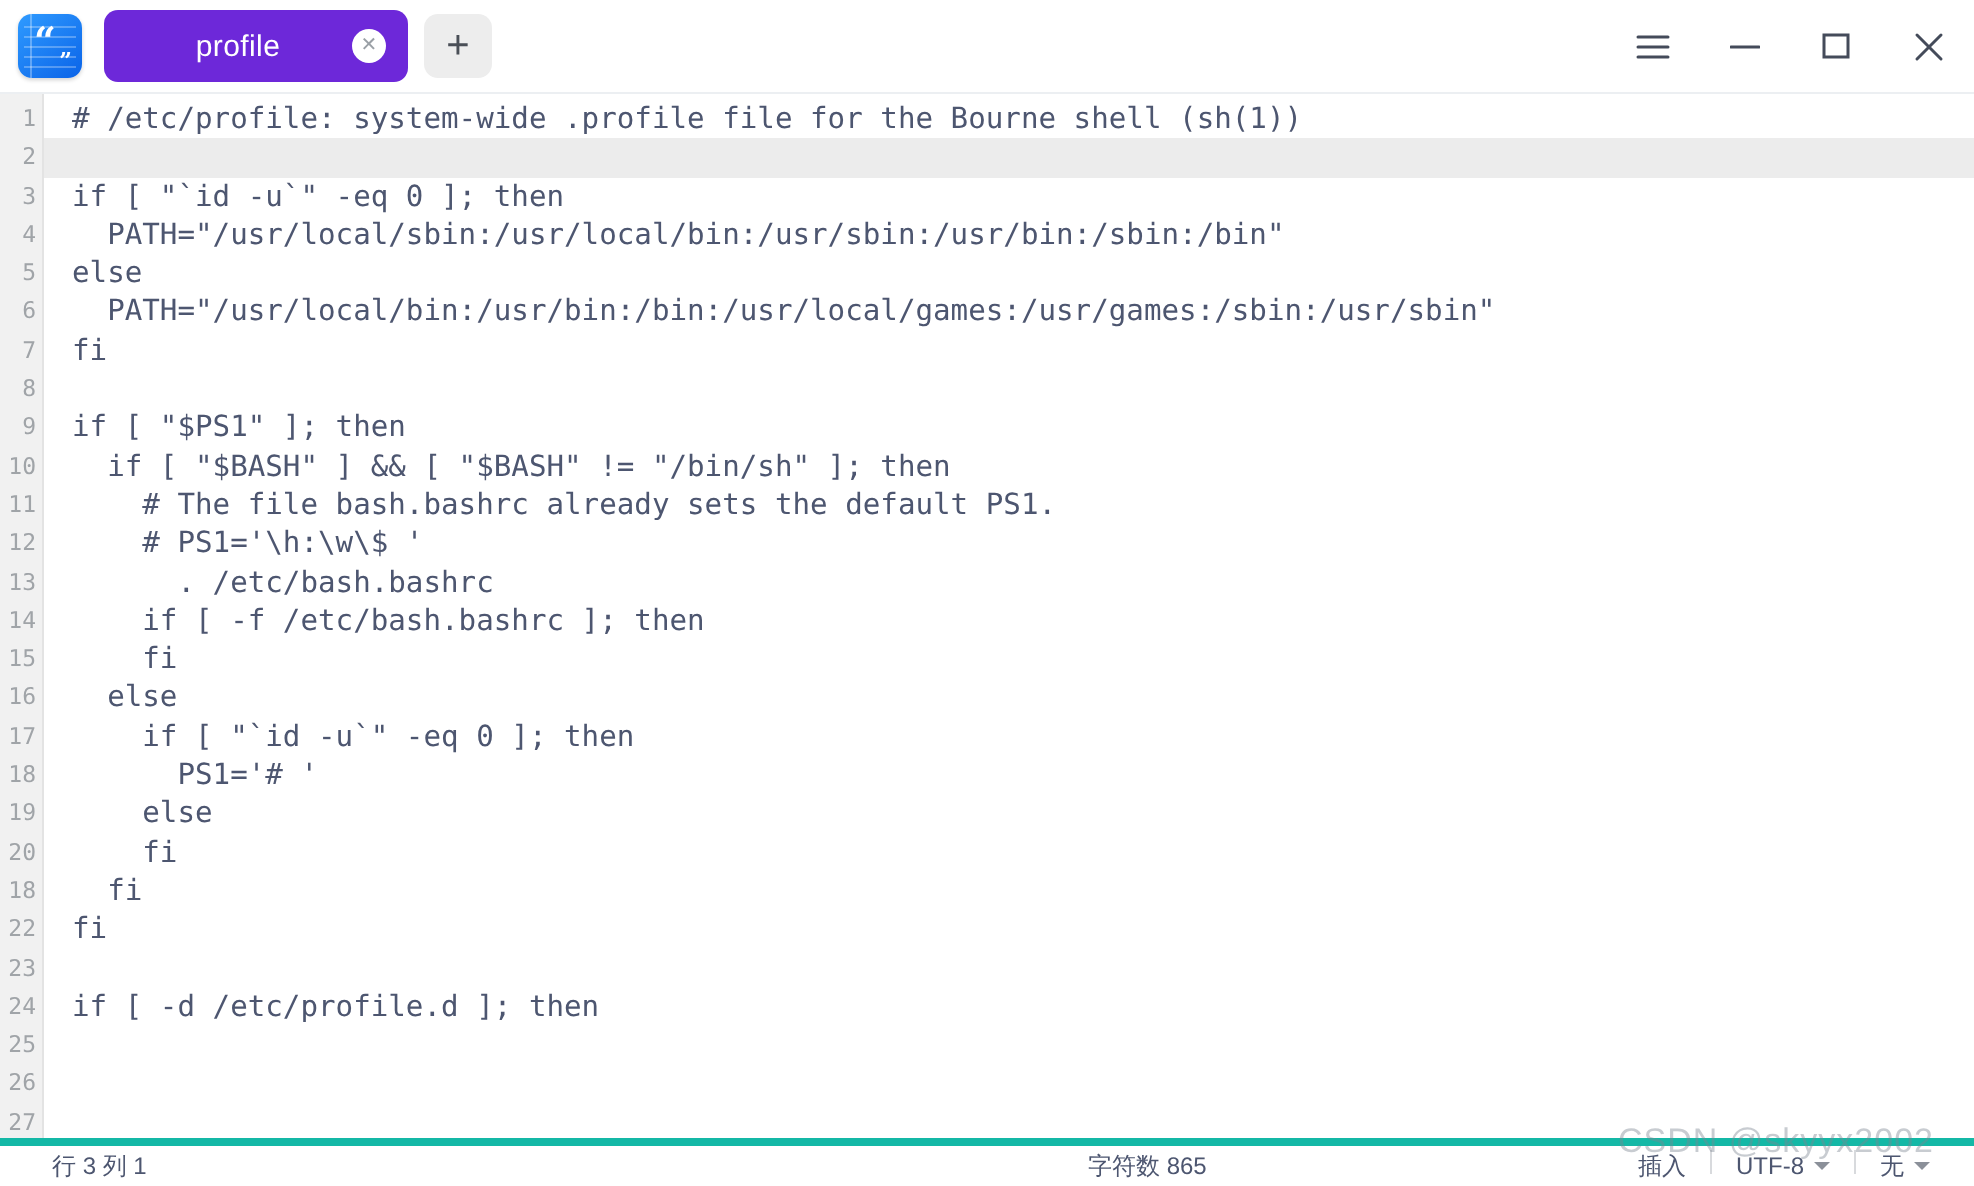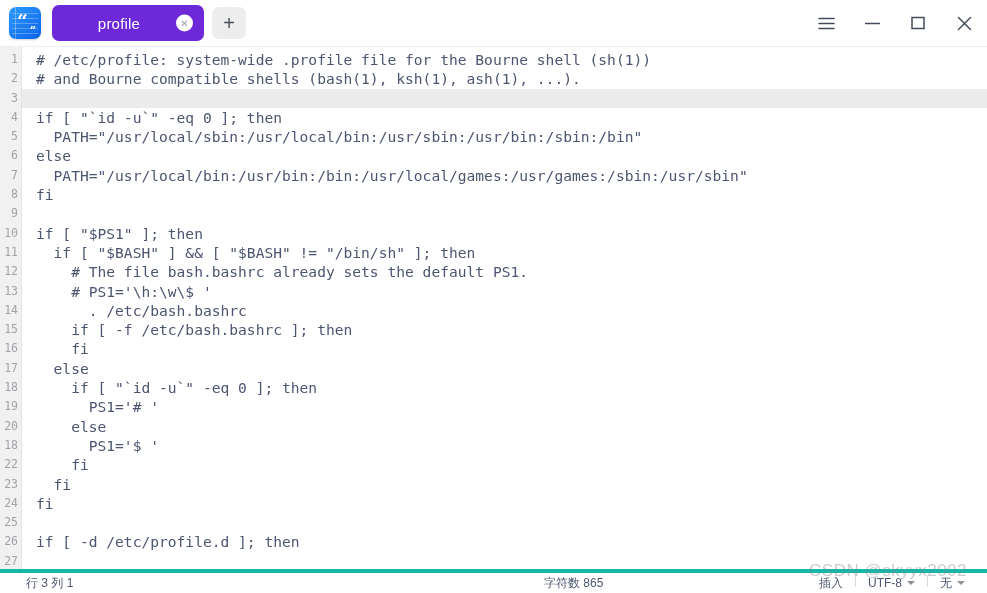--- a/index.html
+++ b/index.html
@@ -348,40 +348,38 @@
         <div class="ln">18</div>
         <div class="ln">22</div>
         <div class="ln">23</div>
         <div class="ln">24</div>
         <div class="ln">25</div>
         <div class="ln">26</div>
         <div class="ln">27</div>
       </div>
     <div class="code" id="code">
         <div class="row"># /etc/profile: system-wide .profile file for the Bourne shell (sh(1))</div>
-        <div class="row"># and Bourne compatible shells (bash(1), ksh(1), ash(1), ...).</div>
         <div class="row current"></div>
         <div class="row">if [ "`id -u`" -eq 0 ]; then</div>
         <div class="row">  PATH="/usr/local/sbin:/usr/local/bin:/usr/sbin:/usr/bin:/sbin:/bin"</div>
         <div class="row">else</div>
         <div class="row">  PATH="/usr/local/bin:/usr/bin:/bin:/usr/local/games:/usr/games:/sbin:/usr/sbin"</div>
         <div class="row">fi</div>
         <div class="row"></div>
         <div class="row">if [ "$PS1" ]; then</div>
         <div class="row">  if [ "$BASH" ] &amp;&amp; [ "$BASH" != "/bin/sh" ]; then</div>
         <div class="row">    # The file bash.bashrc already sets the default PS1.</div>
         <div class="row">    # PS1='\h:\w\$ '</div>
         <div class="row">      . /etc/bash.bashrc</div>
         <div class="row">    if [ -f /etc/bash.bashrc ]; then</div>
         <div class="row">    fi</div>
         <div class="row">  else</div>
         <div class="row">    if [ "`id -u`" -eq 0 ]; then</div>
         <div class="row">      PS1='# '</div>
         <div class="row">    else</div>
-        <div class="row">      PS1='$ '</div>
         <div class="row">    fi</div>
         <div class="row">  fi</div>
         <div class="row">fi</div>
         <div class="row"></div>
         <div class="row">if [ -d /etc/profile.d ]; then</div>
       </div>
   </div>
 
   <div class="statusbar">
     <div class="sb-cursor">行 3  列 1</div>

